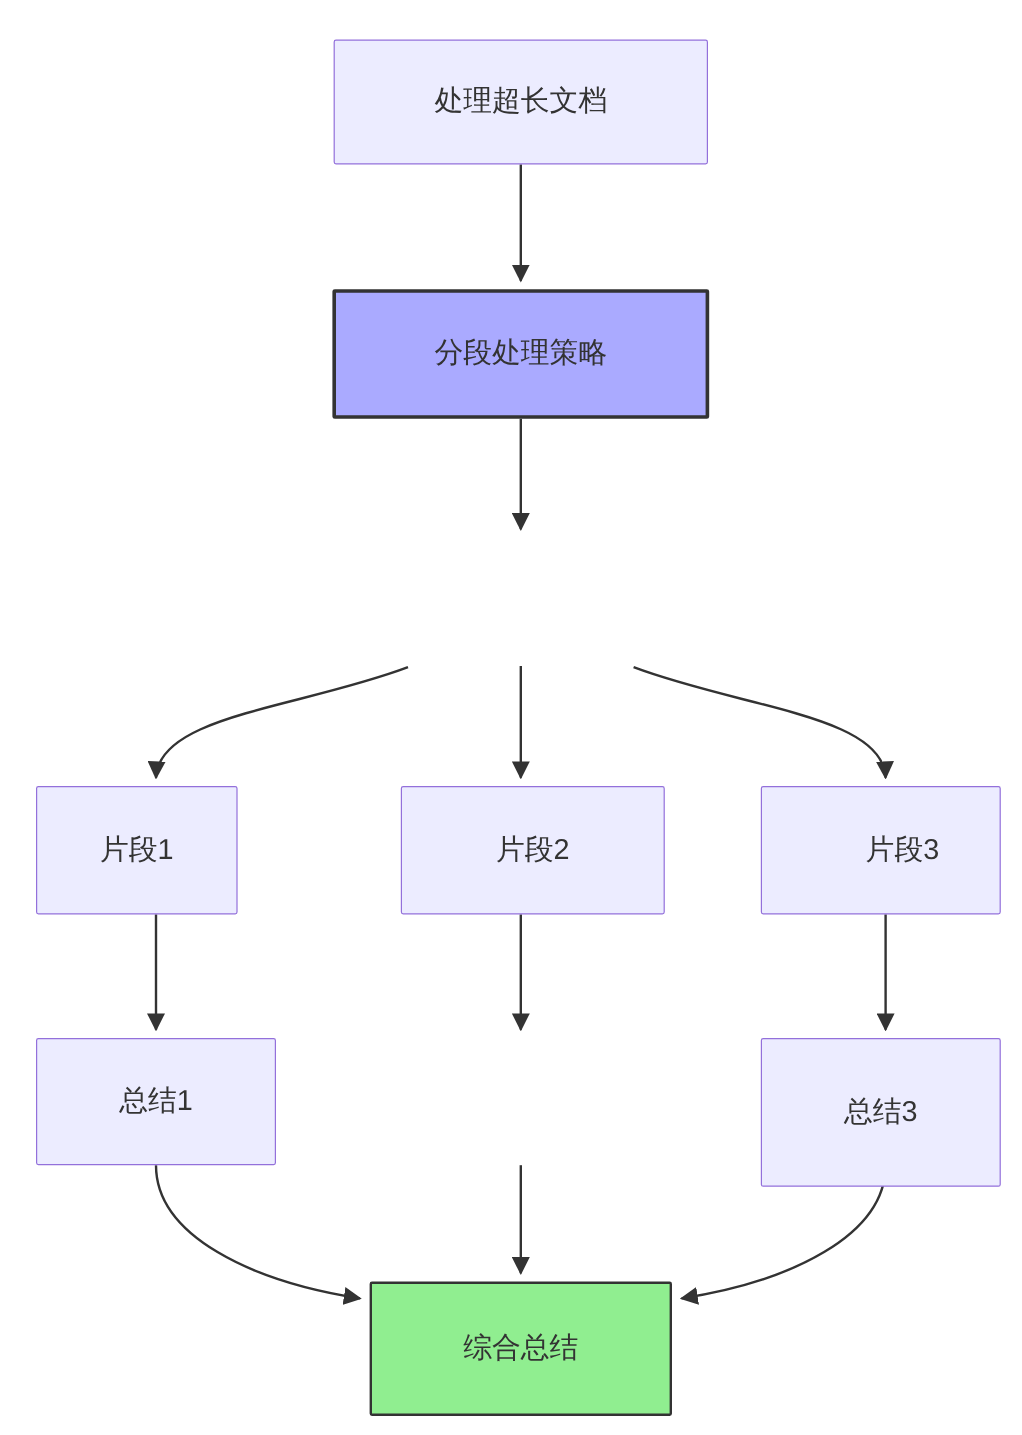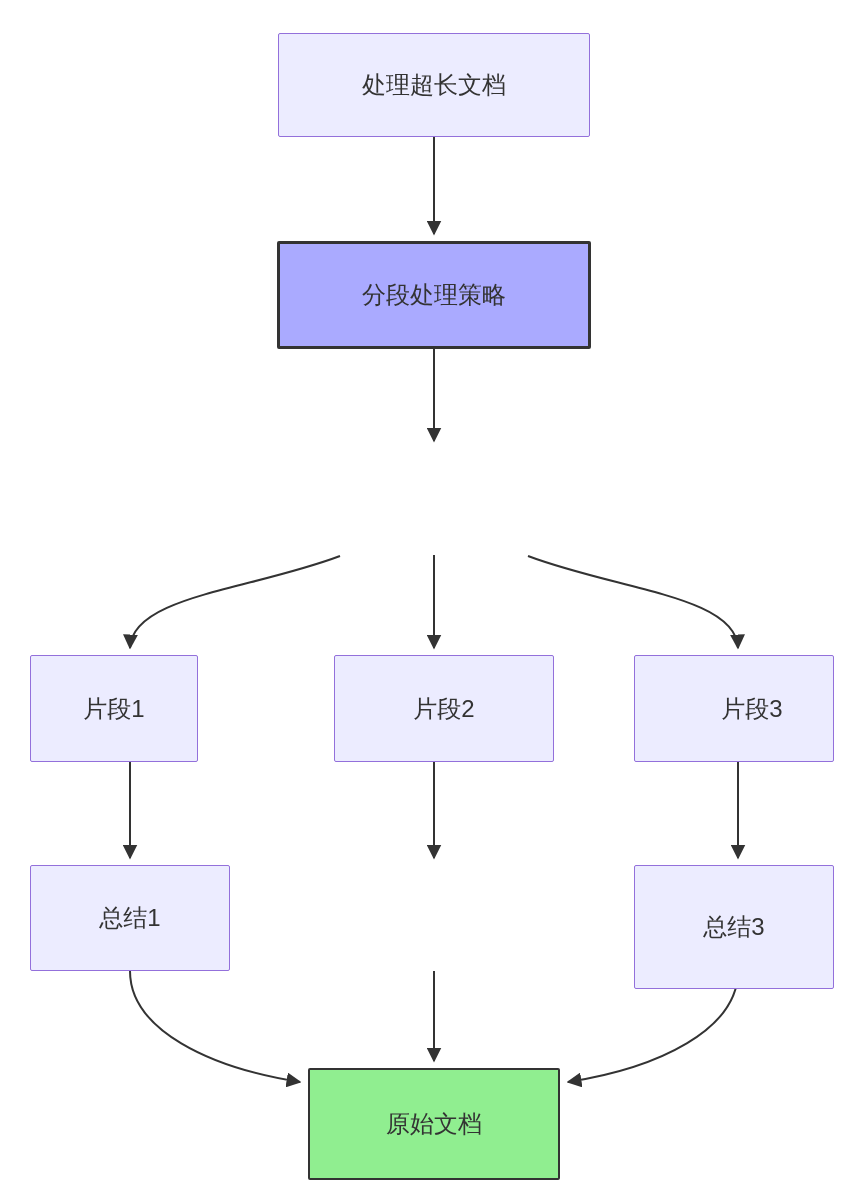--- a/index.html
+++ b/index.html
@@ -126,16 +126,16 @@
   <div class="node" style="left:30px; top:865px; width:200px; height:106px;">
     <span>总结1</span>
   </div>
 
 
   <div class="node" style="left:634px; top:865px; width:200px; height:124px;">
     <span>总结3</span>
   </div>
 
   <div class="node node--final" style="left:308px; top:1068px; width:252px; height:112px;">
-    <span>原始文档</span>
+    <span>综合总结</span>
   </div>
 
 </div>
 
 </body></html>

